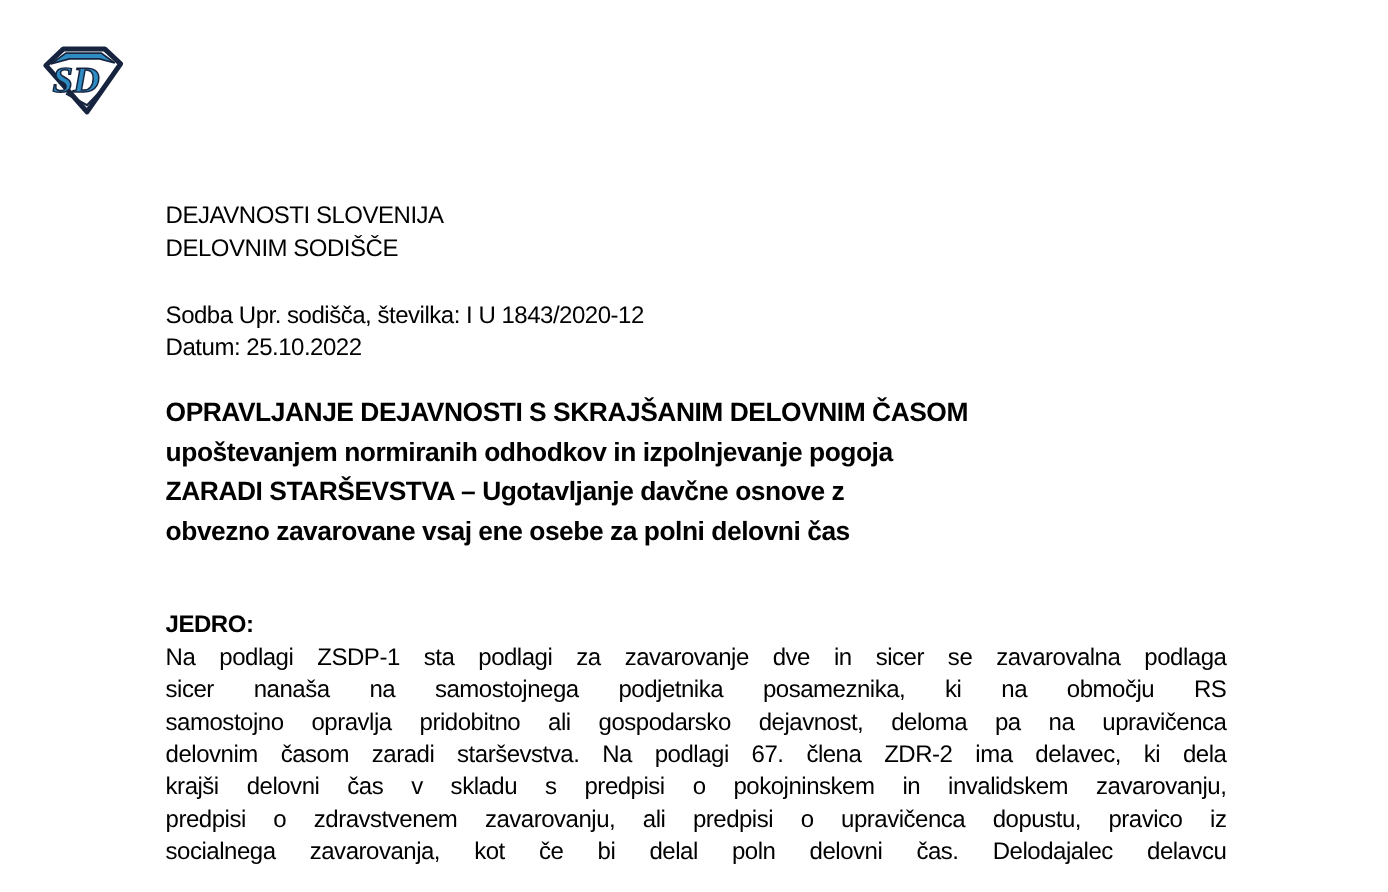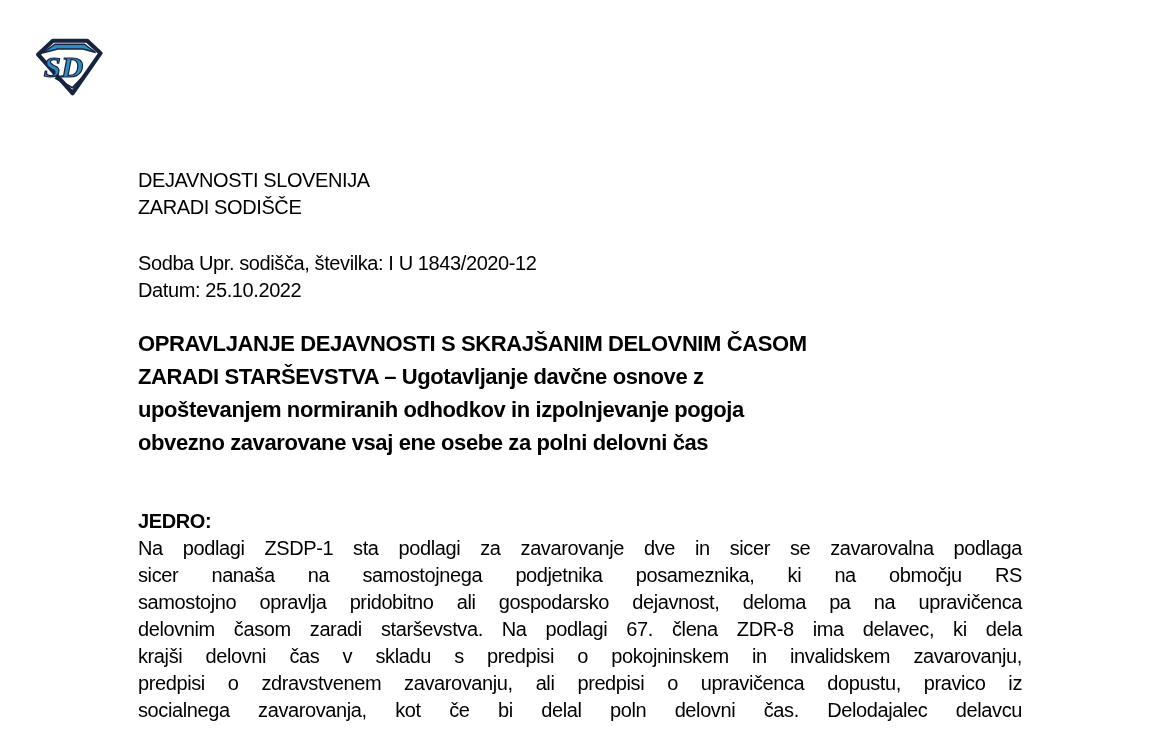--- a/index.html
+++ b/index.html
@@ -75,39 +75,39 @@
       <path d="M 12,22 L 30,9 L 72,9 L 88,21 L 70,16 L 34,16 Z" fill="#2f8cc3" stroke="#16243f" stroke-width="2"></path>
 
       <text x="14" y="56" font-size="44" font-weight="bold" font-style="italic" font-family="Liberation Serif, serif" fill="#2f8cc3" stroke="#16243f" stroke-width="1.8">SD</text>
 
       <path d="M 30,58 L 55,72 L 74,52" fill="none" stroke="#16243f" stroke-width="2.5"></path>
     </svg>
   </div>
 
   <div class="hdr-block">
     <div>DEJAVNOSTI SLOVENIJA</div>
-    <div>ZARADI SODIŠČE</div>
+    <div>DELOVNIM SODIŠČE</div>
   </div>
 
   <div class="case-block">
     <div>Sodba Upr. sodišča, številka: I U 1843/2020-12</div>
     <div>Datum: 25.10.2022</div>
   </div>
 
   <div class="title-block">
     <div>OPRAVLJANJE DEJAVNOSTI S SKRAJŠANIM DELOVNIM ČASOM</div>
+    <div>upoštevanjem normiranih odhodkov in izpolnjevanje pogoja</div>
     <div>ZARADI STARŠEVSTVA – Ugotavljanje davčne osnove z</div>
-    <div>upoštevanjem normiranih odhodkov in izpolnjevanje pogoja</div>
     <div>obvezno zavarovane vsaj ene osebe za polni delovni čas</div>
   </div>
 
   <div class="jedro-block">
     <div class="jedro-heading">JEDRO:</div>
     <div class="just">Na podlagi ZSDP-1 sta podlagi za zavarovanje dve in sicer se zavarovalna podlaga</div>
     <div class="just">sicer nanaša na samostojnega podjetnika posameznika, ki na območju RS</div>
     <div class="just">samostojno opravlja pridobitno ali gospodarsko dejavnost, deloma pa na upravičenca</div>
-    <div class="just">delovnim časom zaradi starševstva. Na podlagi 67. člena ZDR-8 ima delavec, ki dela</div>
+    <div class="just">delovnim časom zaradi starševstva. Na podlagi 67. člena ZDR-2 ima delavec, ki dela</div>
     <div class="just">krajši delovni čas v skladu s predpisi o pokojninskem in invalidskem zavarovanju,</div>
     <div class="just">predpisi o zdravstvenem zavarovanju, ali predpisi o upravičenca dopustu, pravico iz</div>
     <div class="just">socialnega zavarovanja, kot če bi delal poln delovni čas. Delodajalec delavcu</div>
   </div>
 
 </div>
 
 </body></html>

